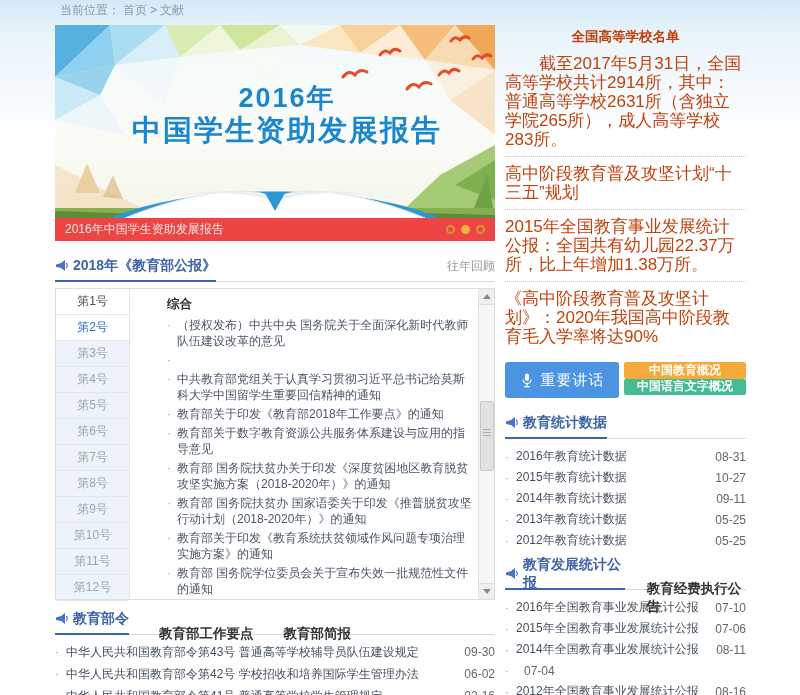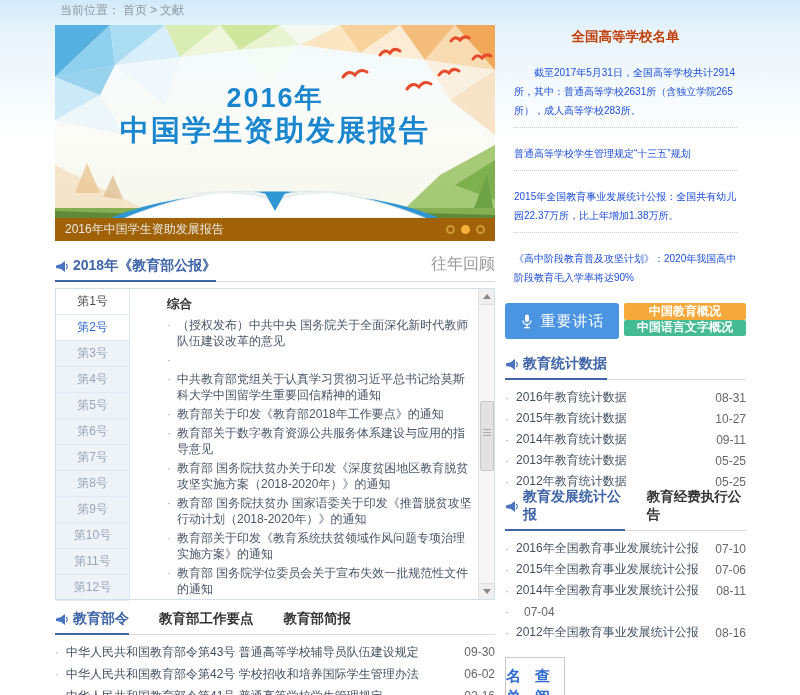--- a/index.html
+++ b/index.html
@@ -12,35 +12,35 @@
   
   .breadcrumb{position:absolute;left:60px;top:2px;font-size:12px;color:#8a97a4;}
   .breadcrumb a{color:#8a97a4;text-decoration:none;margin:0 3px;cursor:pointer;}
   
   .left-col{position:absolute;left:55px;top:25px;width:440px;}
   .right-col{position:absolute;left:505px;top:25px;width:241px;}
   
   .banner{width:440px;position:relative;}
   .banner-img{width:440px;height:193px;position:relative;overflow:hidden;cursor:pointer;}
   .banner-img svg{display:block;}
-  .banner-title{position:absolute;left:0;top:58px;width:100%;text-align:center;color:#1a86cd;font-weight:bold;
+  .banner-title{position:absolute;left:12px;top:58px;width:100%;text-align:center;color:#1a86cd;font-weight:bold;
     text-shadow:0 1px 3px rgba(255,255,255,.9),0 0 6px rgba(255,255,255,.7);line-height:1.15;letter-spacing:2px;}
   .banner-title .l1{font-size:27px;}
   .banner-title .l2{font-size:29px;text-align:center;}
-  .banner-cap{height:23px;background:#a16207;display:flex;align-items:center;padding:0 10px;color:#e9e9e2;font-size:12px;}
+  .banner-cap{height:23px;background:#ef4444;display:flex;align-items:center;padding:0 10px;color:#e9e9e2;font-size:12px;}
   .banner-cap .cap-text{flex:1;overflow:hidden;white-space:nowrap;}
   .dots{display:flex;gap:6px;align-items:center;}
   .dot{width:9px;height:9px;border-radius:50%;border:2px solid #cf9a36;box-sizing:border-box;background:transparent;cursor:pointer;}
   .dot.active{background:#f2b13d;border-color:#f2b13d;}
   
-  .sec-hd{height:25px;border-bottom:1px solid #dadada;display:flex;align-items:flex-end;position:relative;}
+  .sec-hd{height:25px;border-bottom:1px solid #dadada;display:flex;position:relative;}
   .sec-title{color:#3f64a8;font-weight:bold;font-size:14px;padding-bottom:5px;border-bottom:2px solid #3f64a8;
     margin-bottom:-1px;display:inline-flex;align-items:center;gap:5px;}
   .sec-title svg{flex:0 0 auto;}
-  .hd-right{position:absolute;right:0;bottom:6px;font-size:16px;color:#999;cursor:pointer;text-decoration:none;margin-top:24px;}
+  .hd-right{position:absolute;right:0;bottom:6px;font-size:12px;color:#999;cursor:pointer;text-decoration:none;margin-top:24px;}
   .hd-tab{font-size:13.5px;font-weight:bold;color:#333;margin-left:30px;padding-bottom:6px;cursor:pointer;margin-top:16px;}
   
   .gongbao{margin-top:15px;}
   .gb-box{margin-top:6px;height:312px;border:1px solid #d4dfec;background:#fff;display:flex;position:relative;box-sizing:border-box;gap:24px;}
   .gb-tabs{width:73px;background:#eef3fa;border-right:1px solid #dfe7f2;}
   .gb-tab{height:25px;line-height:25px;text-align:center;font-size:12px;color:#99a5b5;border-bottom:1px solid #e0e8f3;cursor:pointer;}
   .gb-tab.white{background:#fff;color:#4a4a4a;}
   .gb-tab.active{background:#fff;color:#2f6bd0;}
   .gb-content{flex:1;padding:4px 20px 4px 13px;overflow:hidden;}
   .g-cat{height:22px;line-height:22px;font-weight:bold;font-size:12.5px;color:#333;}
@@ -59,21 +59,21 @@
   .row{display:flex;align-items:center;font-size:12px;cursor:pointer;}
   .row .blt{width:11px;color:#9aa5b5;flex:0 0 auto;}
   .row .rt{flex:1;color:#45505e;overflow:hidden;white-space:nowrap;}
   .row .rd{color:#666;margin-left:8px;flex:0 0 auto;}
   
   .ministry{margin-top:9px;}
   .ministry .row{height:22px;font-size:12px;}
   .ministry .rows{margin-top:6px;}
   
   .notice-title{text-align:center;color:#c2410c;font-weight:bold;font-size:13.5px;padding-top:3px;}
-  .notice p{margin:9px;font-size:10px;color:#1d4ed8;line-height:19px;padding:7px 0;border-bottom:1px dotted #c9c9c9;}
+  .notice p{margin:0;font-size:17px;color:#c2410c;line-height:19px;padding:7px 0;border-bottom:1px dotted #c9c9c9;}
   .notice p.first{text-indent:2em;padding-top:8px;}
   .notice-btns{display:flex;gap:5px;margin-top:9px;}
   .btn-speech{width:114px;height:36px;background:#4a94e2;border-radius:3px;color:#fff;font-weight:normal;font-size:15px;
     display:flex;align-items:center;justify-content:center;gap:7px;cursor:pointer;letter-spacing:1px;}
   .btn-stack{display:flex;flex-direction:column;gap:0;flex:1;}
   .btn-slim{height:16.5px;border-radius:2px;color:#fff;font-size:12px;font-weight:bold;display:flex;align-items:center;justify-content:center;cursor:pointer;}
   .btn-orange{background:#f6a93b;}
   .btn-green{background:#45bb93;}
   .stats{margin-top:15px;}
   .stats .rows,.bulletin .rows{margin-top:7px;}
@@ -280,21 +280,21 @@
           </div>
       </div>
     </div>
   </div>
 
   <div class="right-col">
 
     <div class="notice">
       <div class="notice-title">全国高等学校名单</div>
       <p class="first">截至2017年5月31日，全国高等学校共计2914所，其中：普通高等学校2631所（含独立学院265所），成人高等学校283所。</p>
-      <p>普通高等学校学生管理规定“十三五”规划</p>
+      <p>高中阶段教育普及攻坚计划“十三五”规划</p>
       <p>2015年全国教育事业发展统计公报：全国共有幼儿园22.37万所，比上年增加1.38万所。</p>
       <p style="border-bottom:none;">《高中阶段教育普及攻坚计划》：2020年我国高中阶段教育毛入学率将达90%</p>
       <div class="notice-btns">
         <div class="btn-speech">
           <svg width="14" height="15" viewBox="0 0 14 15">
             <rect x="5" y="0.5" width="4" height="7.5" rx="2" fill="#fff"></rect>
             <path d="M3 6.5 a4 4 0 0 0 8 0" stroke="#fff" stroke-width="1.3" fill="none"></path>
             <line x1="7" y1="11" x2="7" y2="13" stroke="#fff" stroke-width="1.3"></line>
             <line x1="4.2" y1="13.7" x2="9.8" y2="13.7" stroke="#fff" stroke-width="1.3"></line>
           </svg>

